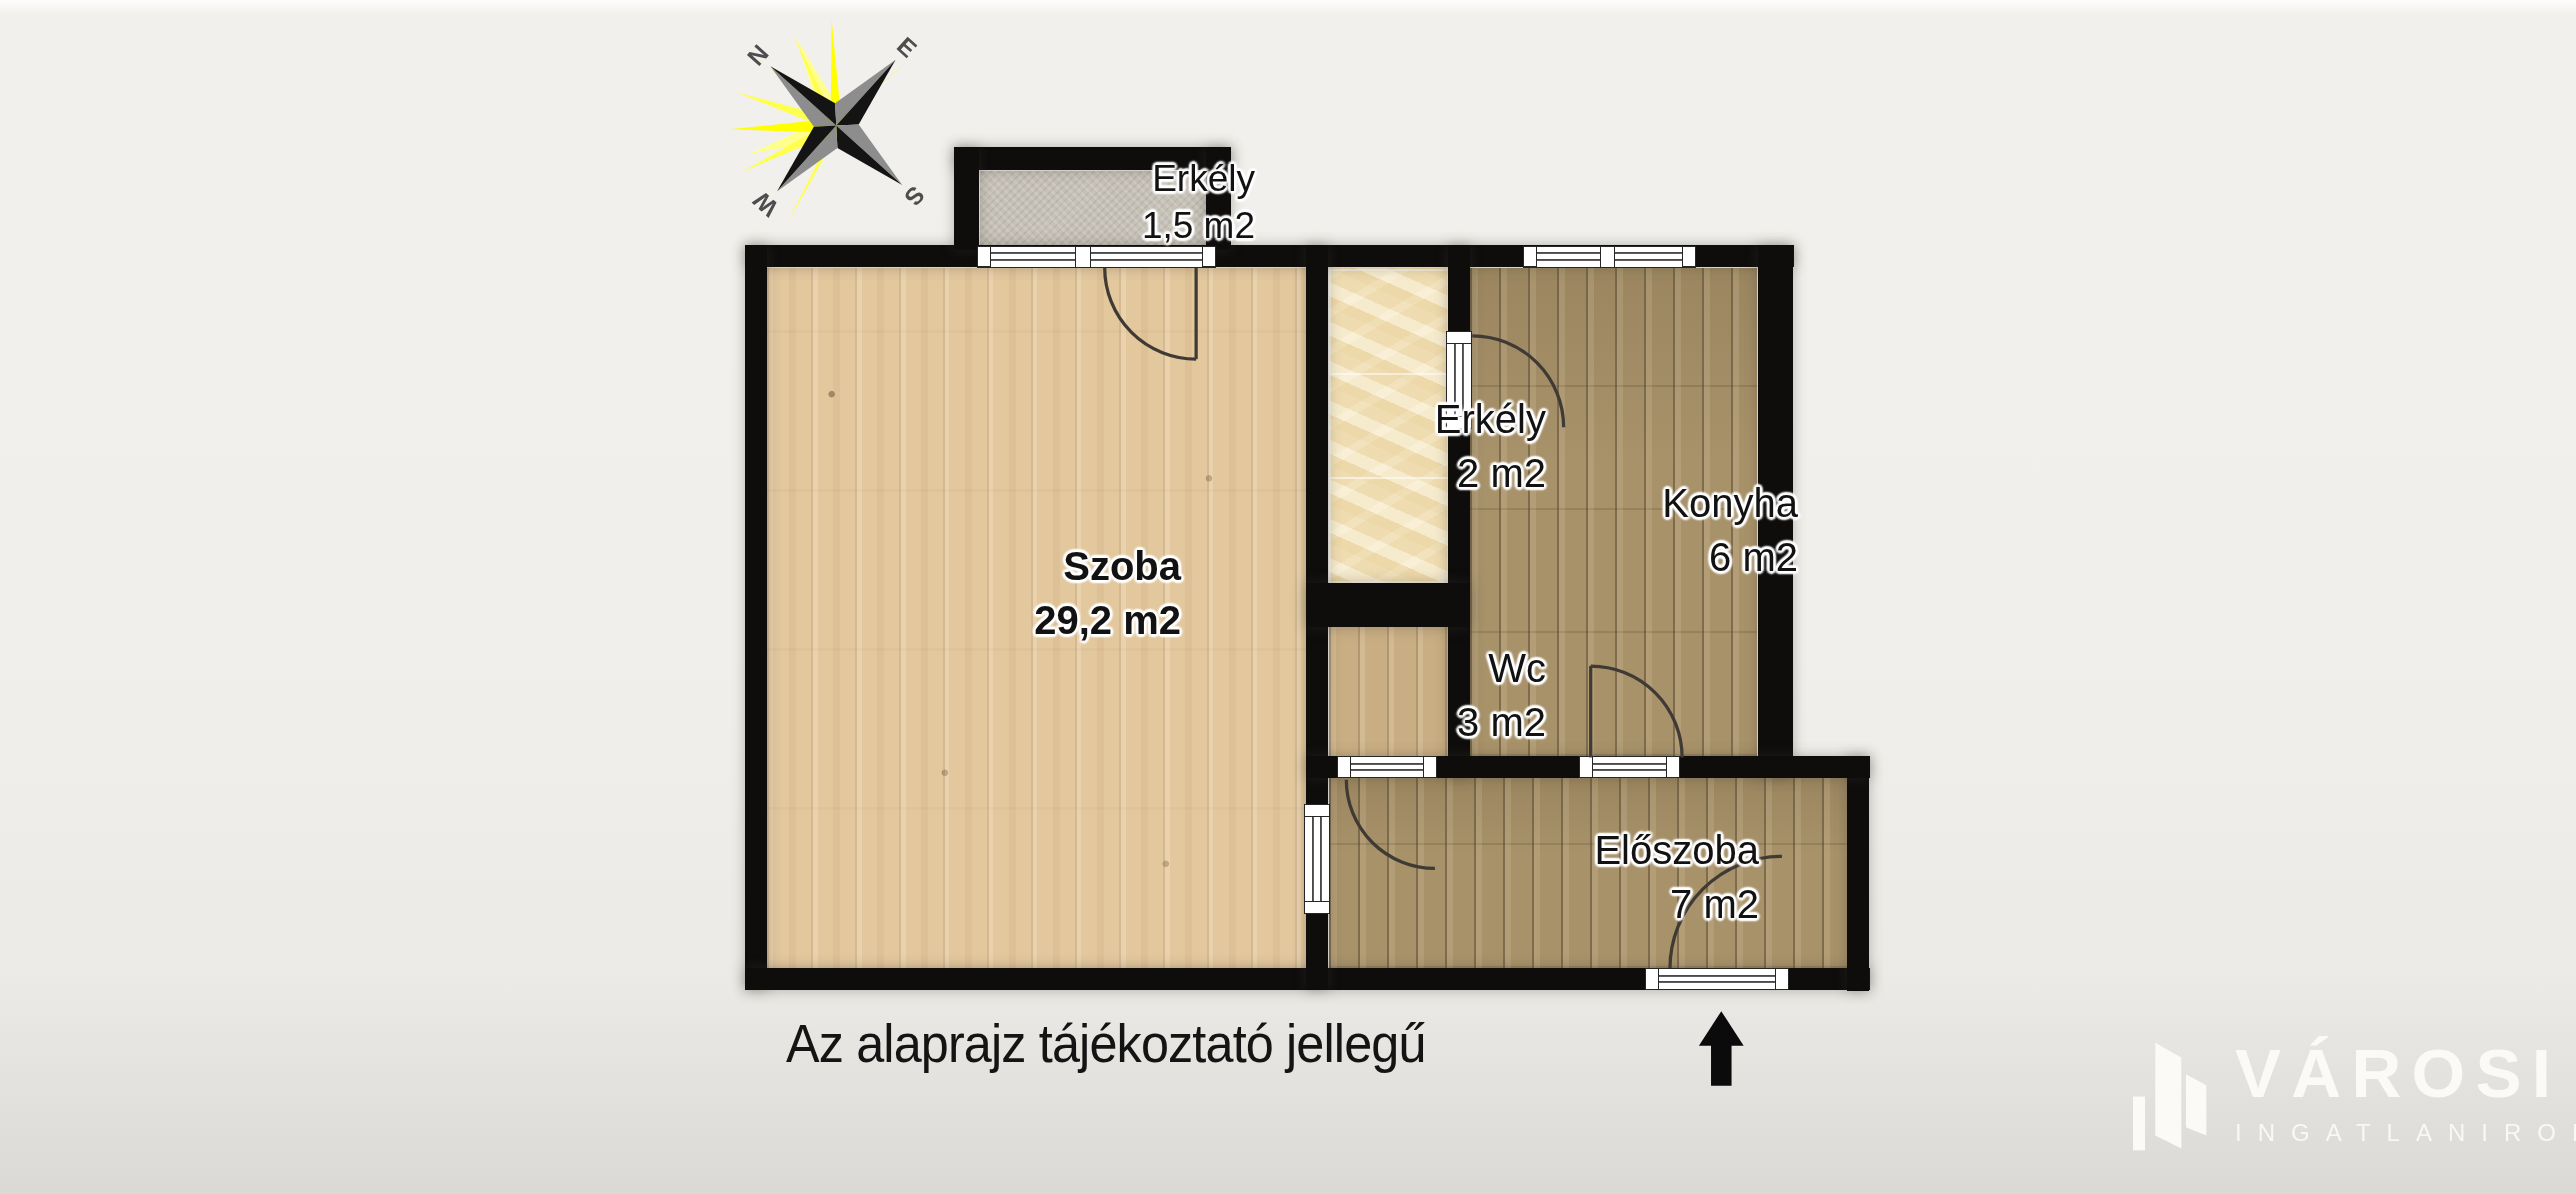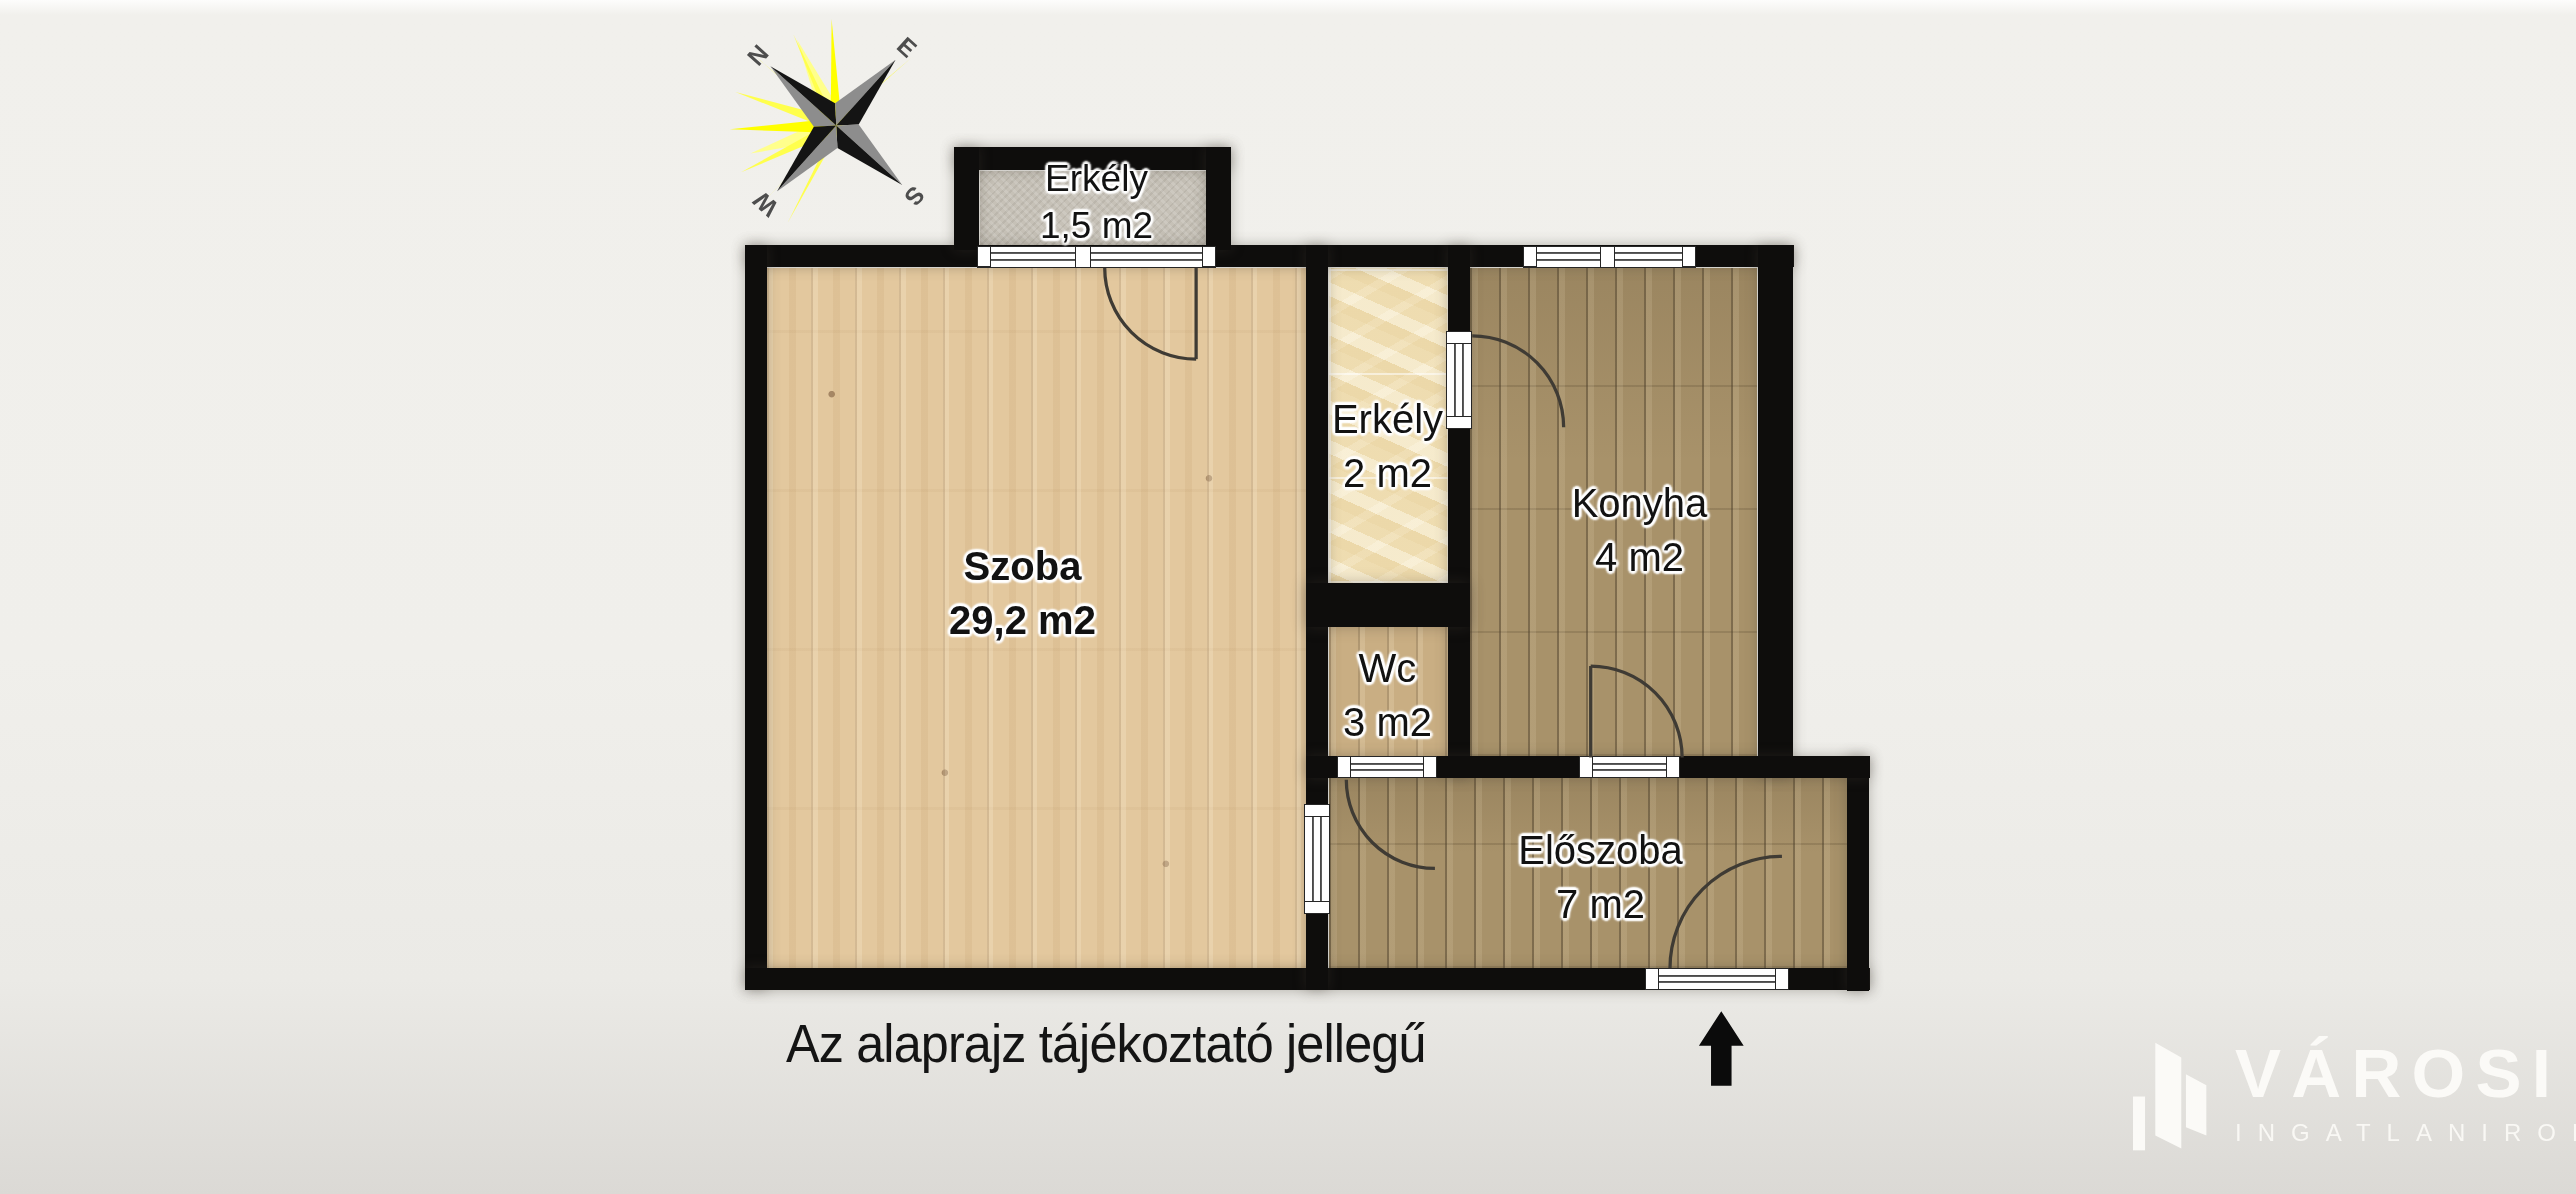--- a/index.html
+++ b/index.html
@@ -62,21 +62,21 @@
   .win.h::before{left:-0.9px;} .win.h::after{right:-0.9px;}
   .win.v{
     background-image:linear-gradient(90deg,#4a4a4a,#4a4a4a),linear-gradient(90deg,#4a4a4a,#4a4a4a);
     background-size:1.9px 100%;background-repeat:no-repeat;background-position:30% 0,66% 0;
   }
   .win.v::before,.win.v::after{content:"";position:absolute;left:-0.9px;right:-0.9px;height:11.2px;background:#fff;border:1.9px solid #262626;}
   .win.v::before{top:-0.9px;} .win.v::after{bottom:-0.9px;}
   .win-div{position:absolute;background:#fff;border:1.9px solid #262626;box-sizing:border-box;}
   
   .room-label{
-    position:absolute;width:317px;text-align:center;
+    position:absolute;width:317px;text-align:right;
     font-size:40px;line-height:54px;color:#121212;letter-spacing:0px;
     text-shadow:-2.8px 0 1.9px #fff,2.8px 0 1.9px #fff,0 -2.8px 1.9px #fff,0 2.8px 1.9px #fff,
                 -1.9px -1.9px 1.9px #fff,1.9px 1.9px 1.9px #fff,-1.9px 1.9px 1.9px #fff,1.9px -1.9px 1.9px #fff;
   }
   .caption{
     position:absolute;left:786px;top:1013px;
     font-size:53px;color:#141414;letter-spacing:-0.9px;
     transform:scaleX(.95);transform-origin:left top;white-space:nowrap;
   }
   
@@ -184,21 +184,21 @@
   <div class="room-label" style="left:864px;top:539px;font-weight:bold;">
     <div>Szoba</div>
     <div>29,2 m2</div>
   </div>
   <div class="room-label" style="left:1229px;top:392px;">
     <div>Erkély</div>
     <div>2 m2</div>
   </div>
   <div class="room-label" style="left:1481px;top:476px;">
     <div>Konyha</div>
-    <div>4 m2</div>
+    <div>6 m2</div>
   </div>
   <div class="room-label" style="left:1229px;top:641px;">
     <div>Wc</div>
     <div>3 m2</div>
   </div>
   <div class="room-label" style="left:1442px;top:823px;">
     <div>Előszoba</div>
     <div>7 m2</div>
   </div>
 

